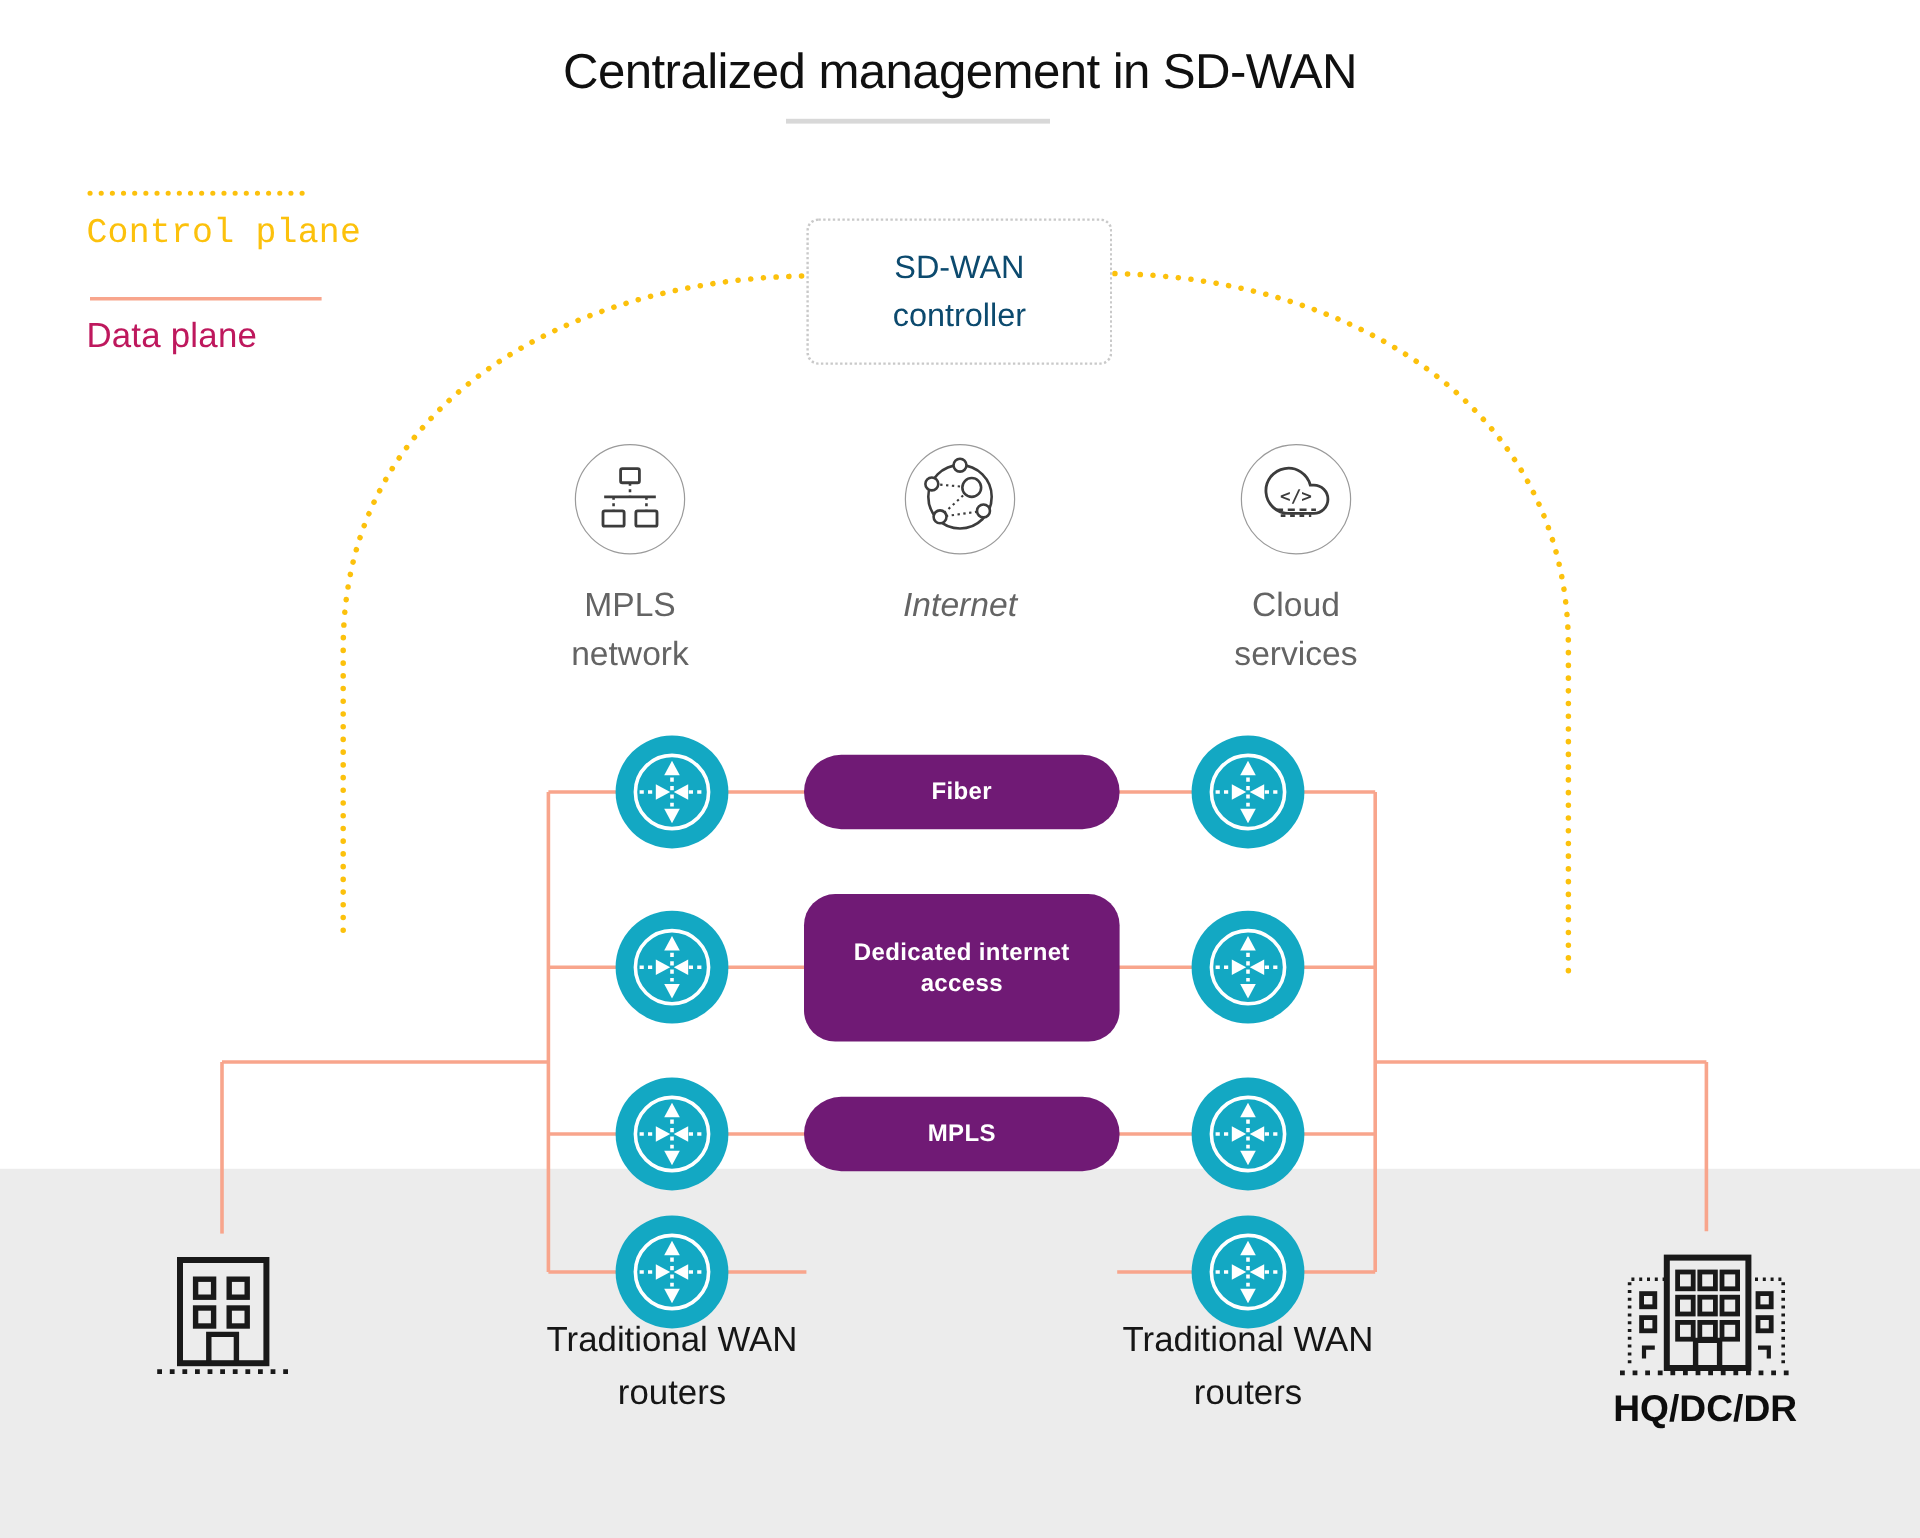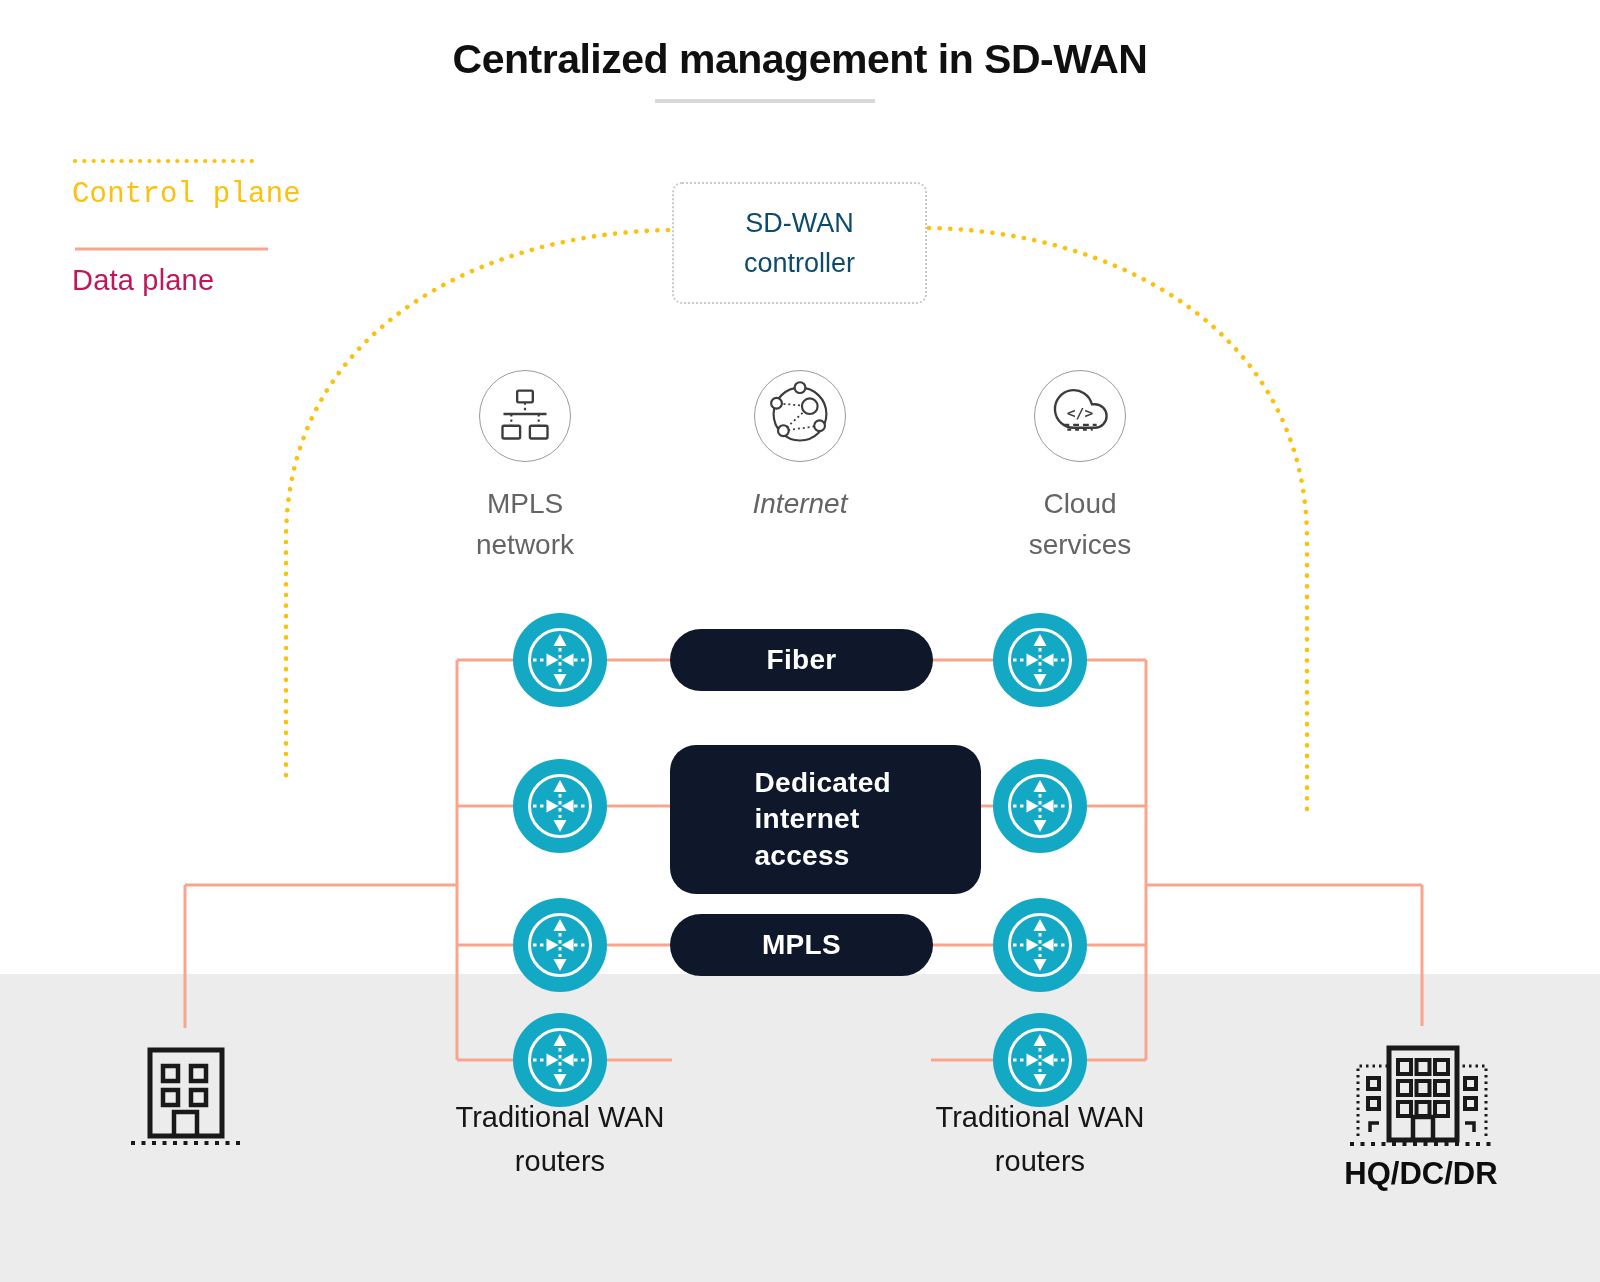--- a/index.html
+++ b/index.html
@@ -7,21 +7,21 @@
     position:relative;width:1600px;height:1282px;background:#ffffff;
     font-family:"Liberation Sans",sans-serif;overflow:hidden;
   }
   .footer-band{position:absolute;left:0;top:974px;width:1600px;height:308px;background:#ECECEC;}
   svg.wires{position:absolute;left:0;top:0;width:1600px;height:1282px;pointer-events:none;}
   .data-wire{stroke:#F8A58C;stroke-width:3;fill:none;}
   .ctrl-wire{stroke:#FCC10C;stroke-width:4.6;fill:none;stroke-dasharray:0.1 10.5;stroke-linecap:round;}
   .ctrl-legend-wire{stroke:#FCC10C;stroke-width:4.2;fill:none;stroke-dasharray:0.1 9.2;stroke-linecap:round;}
 
   .page-title{position:absolute;left:0;top:36px;width:1600px;text-align:center;
-    font-size:41px;font-weight:700;color:#101010;letter-spacing:-0.5px;}
+    font-size:41px;font-weight:400;color:#101010;letter-spacing:-0.5px;}
   .title-underline{position:absolute;left:655px;top:99px;width:220px;height:4px;background:#D8D8D8;}
 
   .legend-label{position:absolute;font-size:29px;letter-spacing:0.2px;}
   .legend-control{left:72px;top:178px;color:#FCC10C;font-family:Liberation Mono, monospace;}
   .legend-data{left:72px;top:264px;color:#be185d;}
 
   .controller-box{
     position:absolute;left:672px;top:182px;width:255px;height:122px;box-sizing:border-box;
     background:#fff;border:2px dotted #C9C9C9;border-radius:10px;
     display:flex;align-items:center;justify-content:center;text-align:center;
@@ -40,25 +40,25 @@
   .transport-internet .transport-label{width:200px;font-style:italic;}
   .transport-cloud .transport-label{width:150px;}
 
   .router{position:absolute;width:94px;height:94px;border-radius:50%;background:#13A8C3;
     display:flex;align-items:center;justify-content:center;}
   .r-l1{left:513px;top:613px;} .r-l2{left:513px;top:759px;}
   .r-l3{left:513px;top:898px;} .r-l4{left:513px;top:1013px;}
   .r-r1{left:993px;top:613px;} .r-r2{left:993px;top:759px;}
   .r-r3{left:993px;top:898px;} .r-r4{left:993px;top:1013px;}
 
-  .pill{position:absolute;left:670px;width:263px;background:#0f172a;color:#fff;
-    display:flex;align-items:center;justify-content:center;text-align:left;
-    font-size:28px;font-weight:600;letter-spacing:0.3px;line-height:1.3;}
+  .pill{position:absolute;left:670px;width:263px;background:#701a75;color:#fff;
+    display:flex;align-items:center;justify-content:center;text-align:center;
+    font-size:20px;font-weight:600;letter-spacing:0.3px;line-height:1.3;}
   .pill-fiber{top:629px;height:62px;border-radius:31px;}
-  .pill-dia{top:745px;height:149px;border-radius:26px;padding-left:48px;}
+  .pill-dia{top:745px;height:123px;border-radius:26px;}
   .pill-dia span{display:block;width:190px;}
   .pill-mpls{top:914px;height:62px;border-radius:31px;}
   .pill-4g{top:1029px;height:62px;border-radius:31px;}
 
   .site-icon{position:absolute;}
   .site-icon-branch{left:125px;top:1040px;}
   .site-icon-hq{left:1344px;top:1036px;}
 
   .site-label{position:absolute;top:1156px;font-size:31px;font-weight:700;color:#0D0D0D;text-align:center;}
   .site-label-branch{left:60px;width:250px;}

